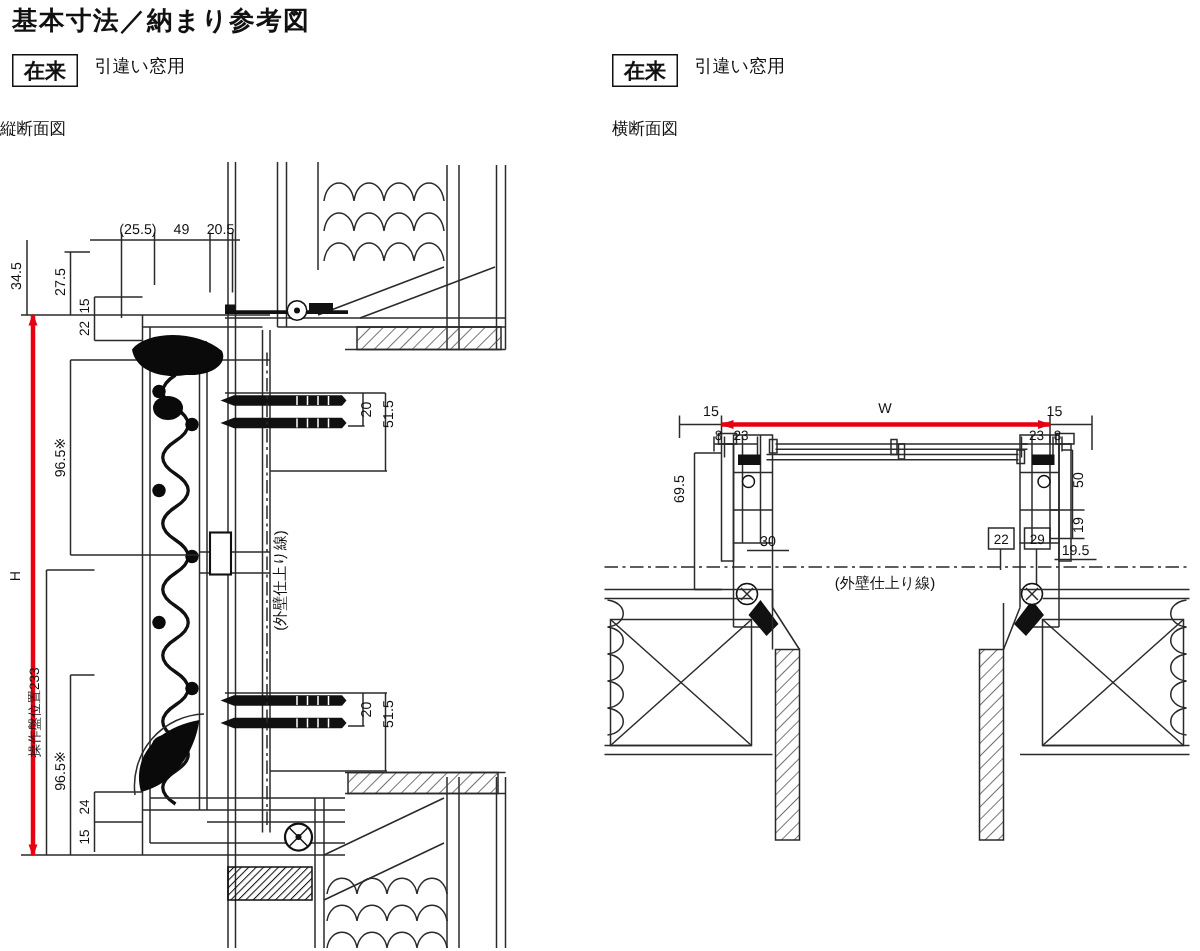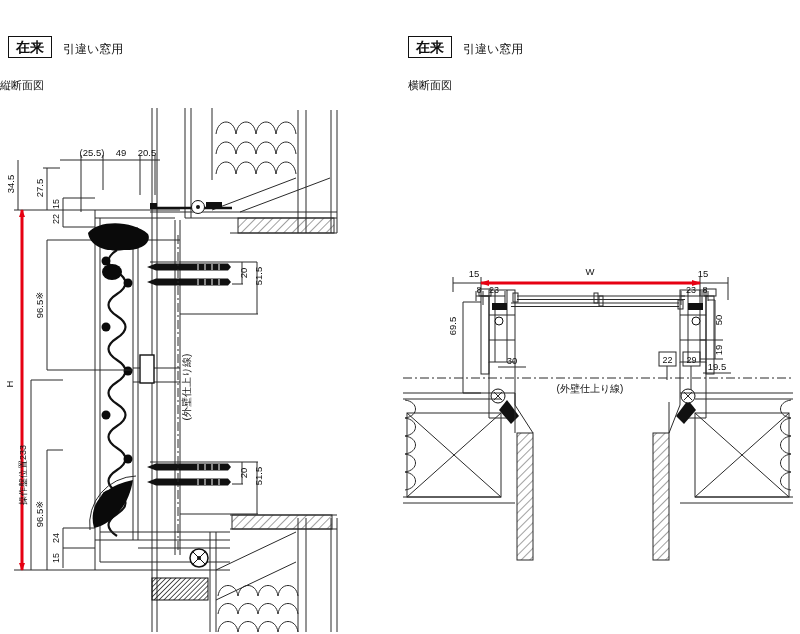--- a/index.html
+++ b/index.html
@@ -1,32 +1,33 @@
 <!DOCTYPE html>
 <html><head>
 <meta charset="utf-8">
 <style>
   html,body{margin:0;padding:0;background:#fff;}
   body{width:800px;height:634px;font-family:"Liberation Sans","DejaVu Sans",sans-serif;color:#111;}
   .page{position:relative;width:800px;height:634px;background:#fff;overflow:hidden;}
   .title{position:absolute;left:8px;top:2px;margin:0;font-size:17px;font-weight:bold;letter-spacing:1px;}
-  .sec-head{position:absolute;top:36px;display:flex;align-items:flex-end;gap:11px;}
+  .sec-head{position:absolute;top:36px;display:flex;align-items:flex-start;gap:11px;}
   .badge{display:inline-block;border:1.5px solid #111;font-size:14px;font-weight:bold;padding:1px 7px;line-height:18px;}
   .sec-heading{font-size:12px;font-weight:normal;}
   .view-label{position:absolute;top:78px;font-size:11px;}
   svg{position:absolute;overflow:visible;}
   svg text{font-family:"Liberation Sans","DejaVu Sans",sans-serif;font-size:9.5px;fill:#111;stroke:none;}
   svg text.jp{font-size:10px;}
   svg text.sm{font-size:9px;}
 </style>
 </head>
 <body>
 
 <div class="page">
 
+  <h1 class="title">基本寸法／納まり参考図</h1>
 
   <div class="sec-head" style="left:8px;">
     <span class="badge">在来</span>
     <span class="sec-heading">引違い窓用</span>
   </div>
   <div class="view-label" style="left:0;">縦断面図</div>
 
   <div class="sec-head" style="left:408px;">
     <span class="badge">在来</span>
     <span class="sec-heading">引違い窓用</span>

